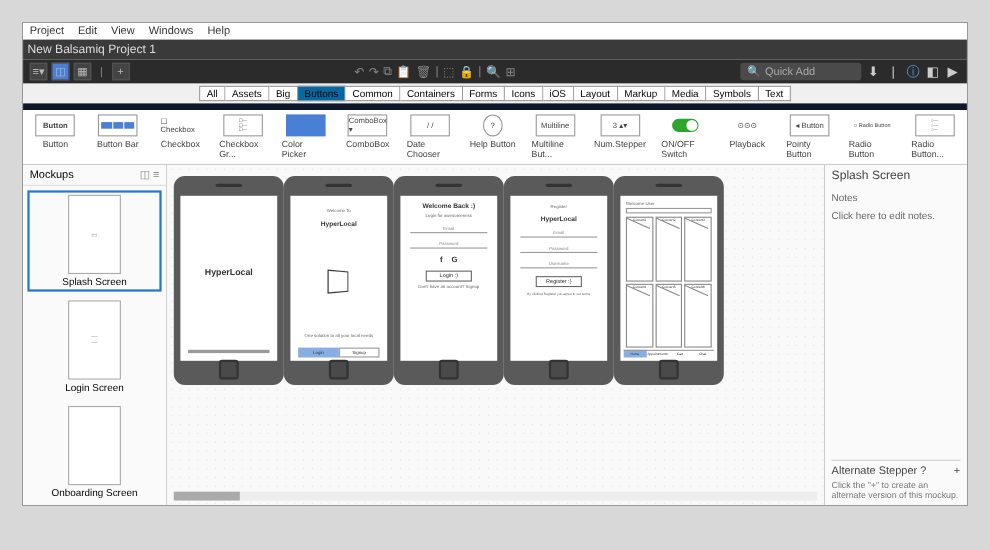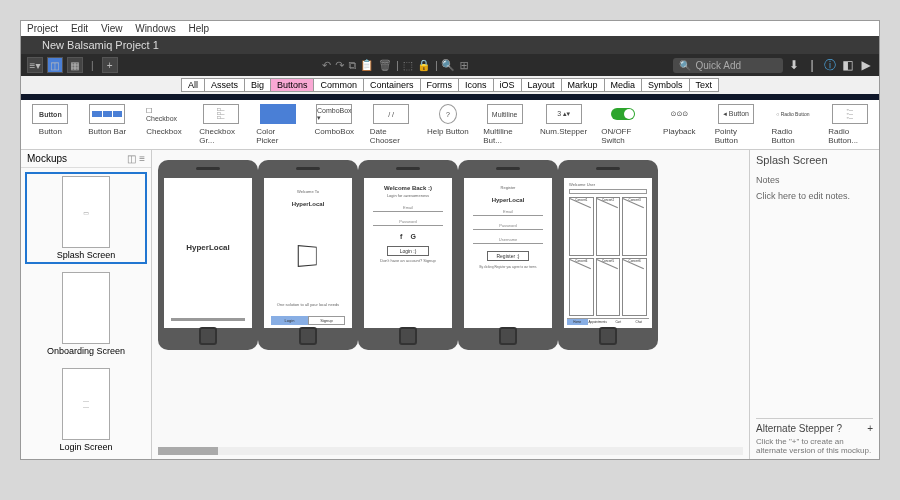--- a/index.html
+++ b/index.html
@@ -1,34 +1,34 @@
 <!DOCTYPE html>
 <html><head>
 <meta charset="utf-8">
 <style>
 * { box-sizing: border-box; margin: 0; padding: 0; font-family: Arial, sans-serif; }
 body { background: #d8d8d8; width: 900px; height: 500px; overflow: hidden; padding: 20px; }
 .app { background: #fff; width: 860px; height: 440px; border: 1px solid #999; display: flex; flex-direction: column; font-size: 10px; }
 .menubar { background: #fff; padding: 2px 6px; font-size: 10px; color: #333; }
 .menubar span { margin-right: 10px; cursor: default; }
-.titlebar { background: #3a3a3a; color: #ddd; padding: 3px 21px; font-size: 11px; }
+.titlebar { background: #3a3a3a; color: #ddd; padding: 3px 4px; font-size: 11px; }
 .darkbar { background: #2b2b2b; display: flex; align-items: center; padding: 2px 6px; gap: 4px; height: 22px; }
 .darkbar-left { display: flex; gap: 4px; align-items: center; }
 .db-btn { width: 16px; height: 16px; background: #444; border: 1px solid #555; display: inline-flex; align-items: center; justify-content: center; color: #bbb; font-size: 10px; }
 .db-btn.active { background: #4a7fd6; }
 .darkbar-center { flex: 1; display: flex; justify-content: center; gap: 4px; }
 .dc-icon { color: #888; font-size: 11px; }
 .darkbar-right { display: flex; align-items: center; gap: 4px; }
 .quick-add { background: #4a4a4a; color: #aaa; padding: 2px 6px; font-size: 10px; width: 110px; border-radius: 3px; display: flex; align-items: center; gap: 4px; }
 .right-icon { color: #ccc; font-size: 12px; width: 14px; text-align: center; }
 .right-icon.blue { color: #4a9fd6; }
 .filterbar { background: #f0f0f0; border-bottom: 6px solid #0f172a; padding: 2px 6px; display: flex; justify-content: center; gap: 0; font-size: 9px; }
 .fb-item { padding: 1px 6px; border: 1px solid #999; background: #fff; border-left: none; }
 .fb-item:first-child { border-left: 1px solid #999; }
-.fb-item.active { background: #f9a8d4; }
+.fb-item.active { background: #0369a1; }
 .palette { background: #fff; border-bottom: 1px solid #ccc; display: flex; gap: 14px; padding: 4px 8px; overflow: hidden; }
 .pal-item { display: flex; flex-direction: column; align-items: center; gap: 3px; font-size: 8px; color: #444; width: 48px; }
 .pal-icon { width: 36px; height: 20px; border: 1px solid #999; display: flex; align-items: center; justify-content: center; font-size: 7px; background: #fff; }
 .pal-icon.btn { font-weight: bold; }
 .pal-icon.bar { display:flex; gap:1px; padding:2px; }
 .pal-icon.bar span { flex:1; background:#4a7fd6; height:6px; }
 .pal-icon.check { border:none; }
 .pal-icon.picker { background:#4a7fd6; border:none; }
 .pal-icon.switch { border:none; }
 .pal-icon.switch .sw { width:24px; height:12px; border-radius:6px; background:#2da52d; position:relative; }
@@ -210,26 +210,26 @@
       <div class="sb-head">
         <span>Mockups</span>
         <span style="color:#888">◫ ≡</span>
       </div>
       <div class="sb-list">
         <div class="sb-item active">
           <div class="sb-thumb">▭</div>
           <div class="lbl">Splash Screen</div>
         </div>
         <div class="sb-item">
+          <div class="sb-thumb">—<br>—</div>
+          <div class="lbl">Login Screen</div>
+        </div>
+        <div class="sb-item">
           <div class="sb-thumb"></div>
           <div class="lbl">Onboarding Screen</div>
-        </div>
-        <div class="sb-item">
-          <div class="sb-thumb">—<br>—</div>
-          <div class="lbl">Login Screen</div>
         </div>
       </div>
     </div>
 
     <div class="canvas">
       <div class="canvas-row">
         <div class="phone">
             <div class="screen">
           <div style="flex:1;display:flex;align-items:center;justify-content:center;font-size:8px;font-weight:bold">HyperLocal</div>
           <div style="height:3px;background:#999;margin:4px"></div>

